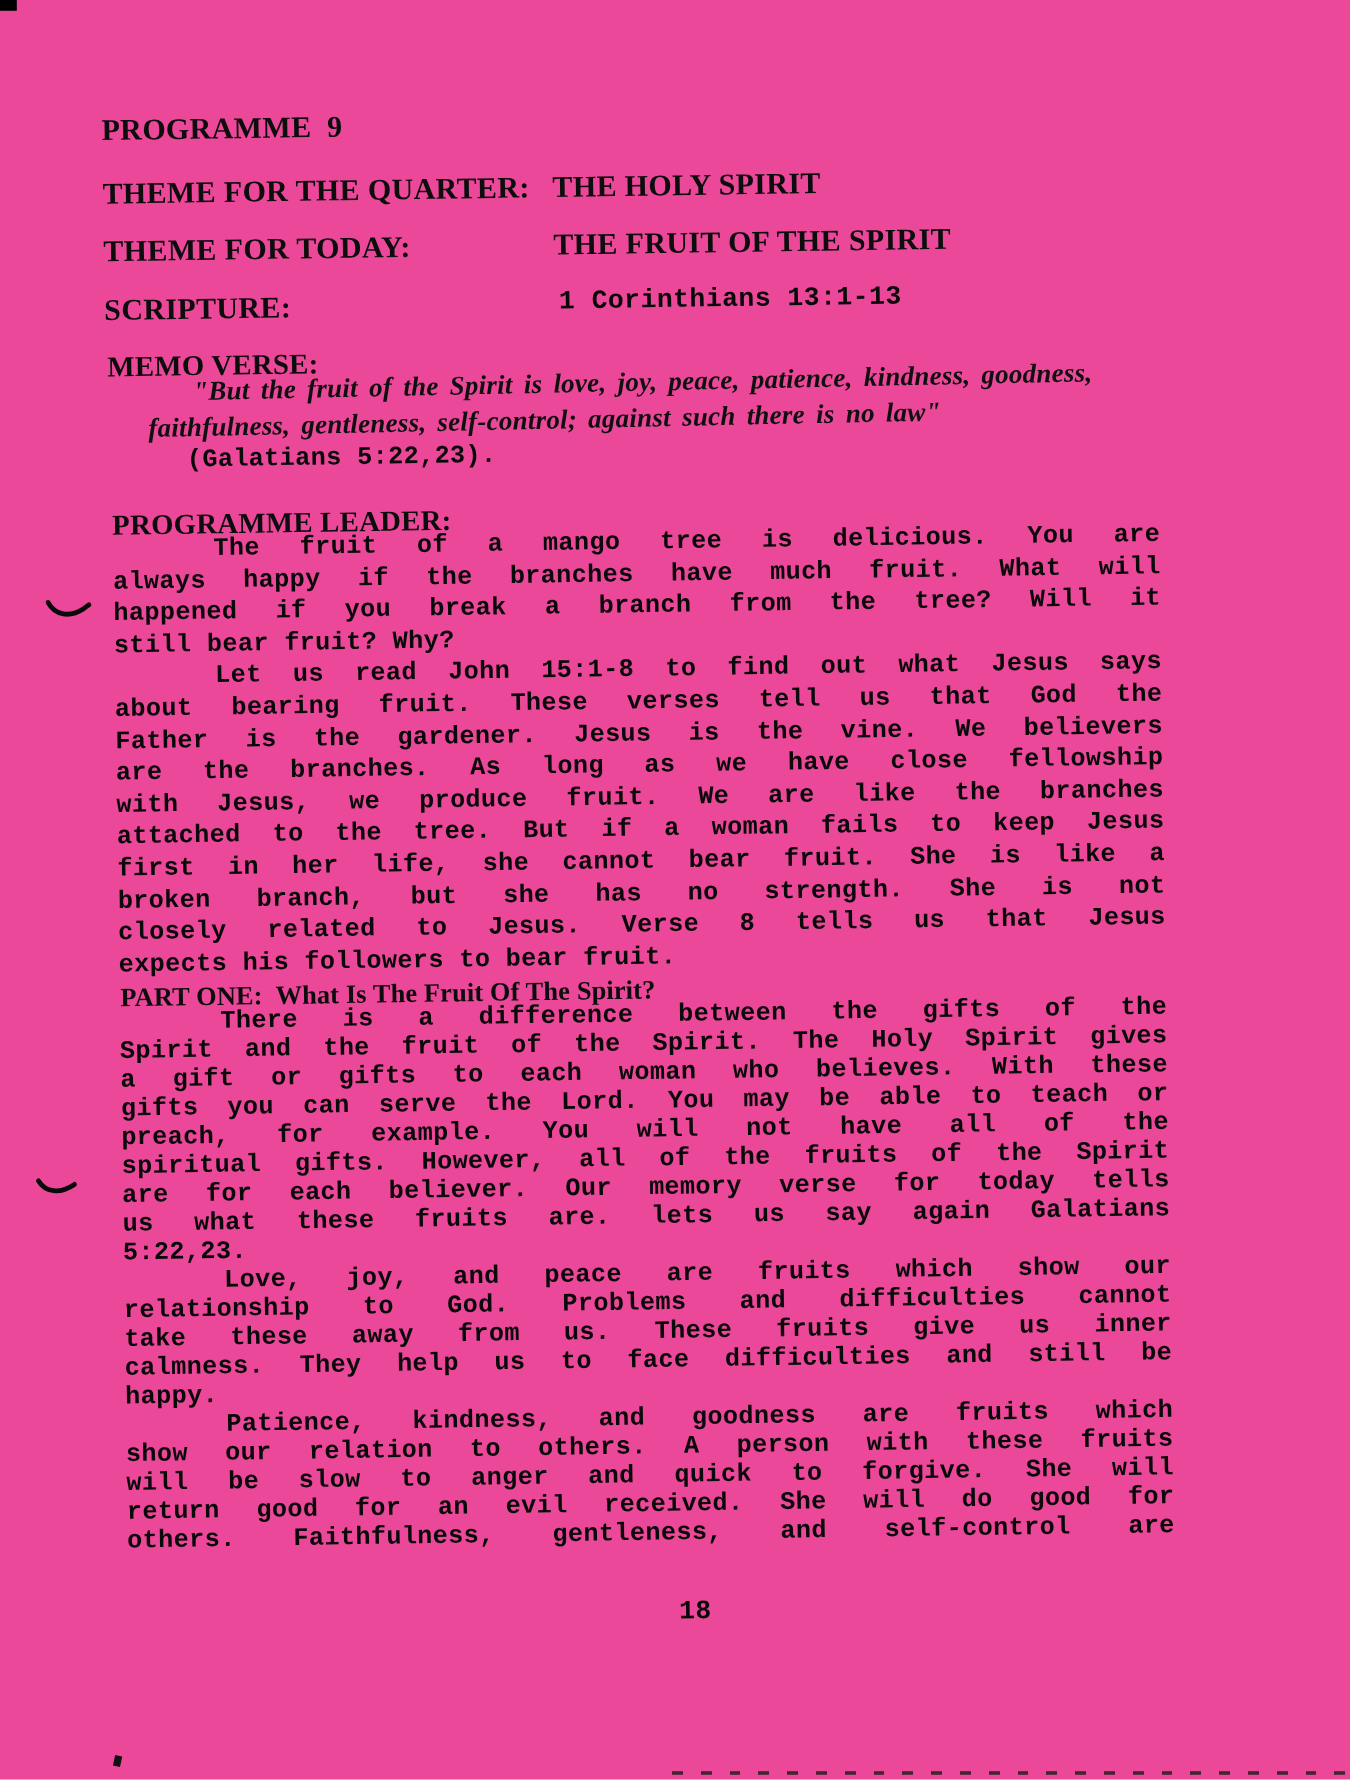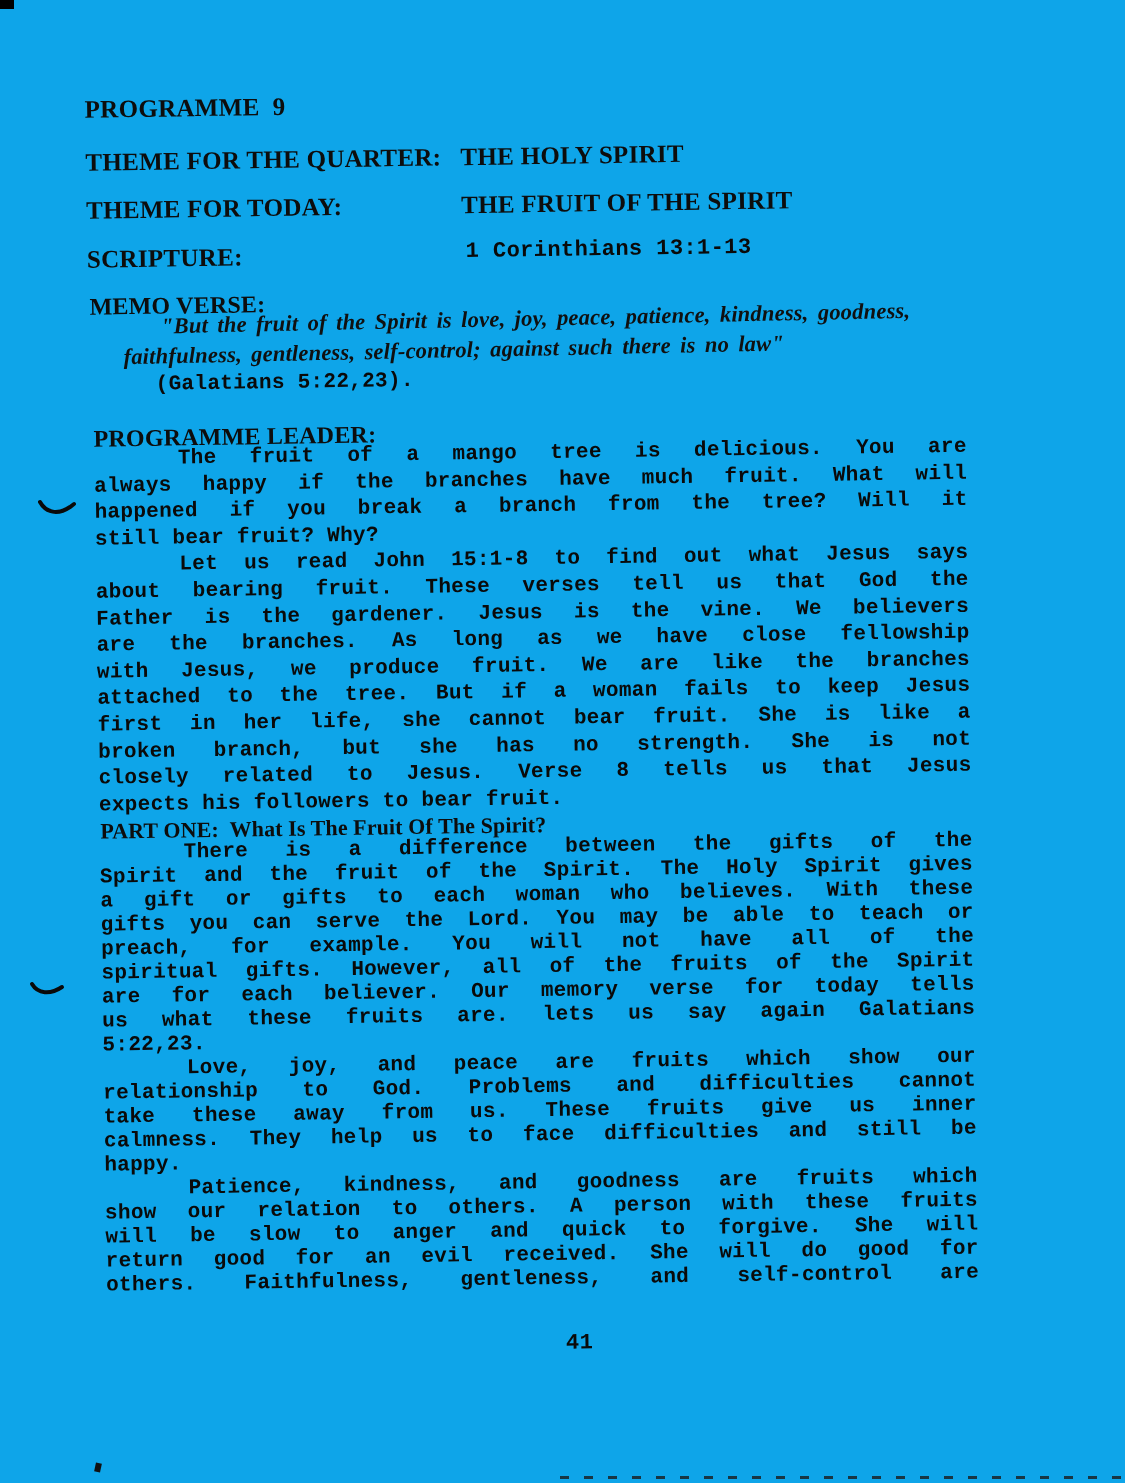--- a/index.html
+++ b/index.html
@@ -1,17 +1,17 @@
 <!DOCTYPE html>
 <html><head>
 <meta charset="utf-8">
 <style>
   html,body{margin:0;padding:0;background:#e8e8e8;}
   .page{
-    position:relative;width:1125px;height:1483px;background:#0ea5e9;
+    position:relative;width:1125px;height:1483px;background:#ec4899;
     overflow:hidden;font-family:"Liberation Serif",serif;color:#0b0b0b;
   }
   .content{
     position:absolute;left:0;top:0;width:1125px;height:1483px;
     transform:rotate(-0.85deg);transform-origin:0 0;
   }
   .abs{position:absolute;white-space:pre;}
   
   .h-serif{font-family:"Liberation Serif",serif;font-weight:bold;color:#0d0d0d;}
   .h-big{font-size:25px;letter-spacing:0.3px;}
@@ -120,16 +120,16 @@
         <div class="tl">take these away from us. These fruits give us inner</div>
         <div class="tl">calmness. They help us to face difficulties and still be</div>
         <div class="tl tl-last">happy.</div>
         <div class="tl tl-first">Patience, kindness, and goodness are fruits which</div>
         <div class="tl">show our relation to others. A person with these fruits</div>
         <div class="tl">will be slow to anger and quick to forgive. She will</div>
         <div class="tl">return good for an evil received. She will do good for</div>
         <div class="tl">others. Faithfulness, gentleness, and self-control are</div>
       </div>
 
-    <div class="abs mono mono22" style="left:546px;top:1339px;">41</div>
+    <div class="abs mono mono22" style="left:546px;top:1339px;">18</div>
 
   </div>
 </div>
 
 </body></html>

